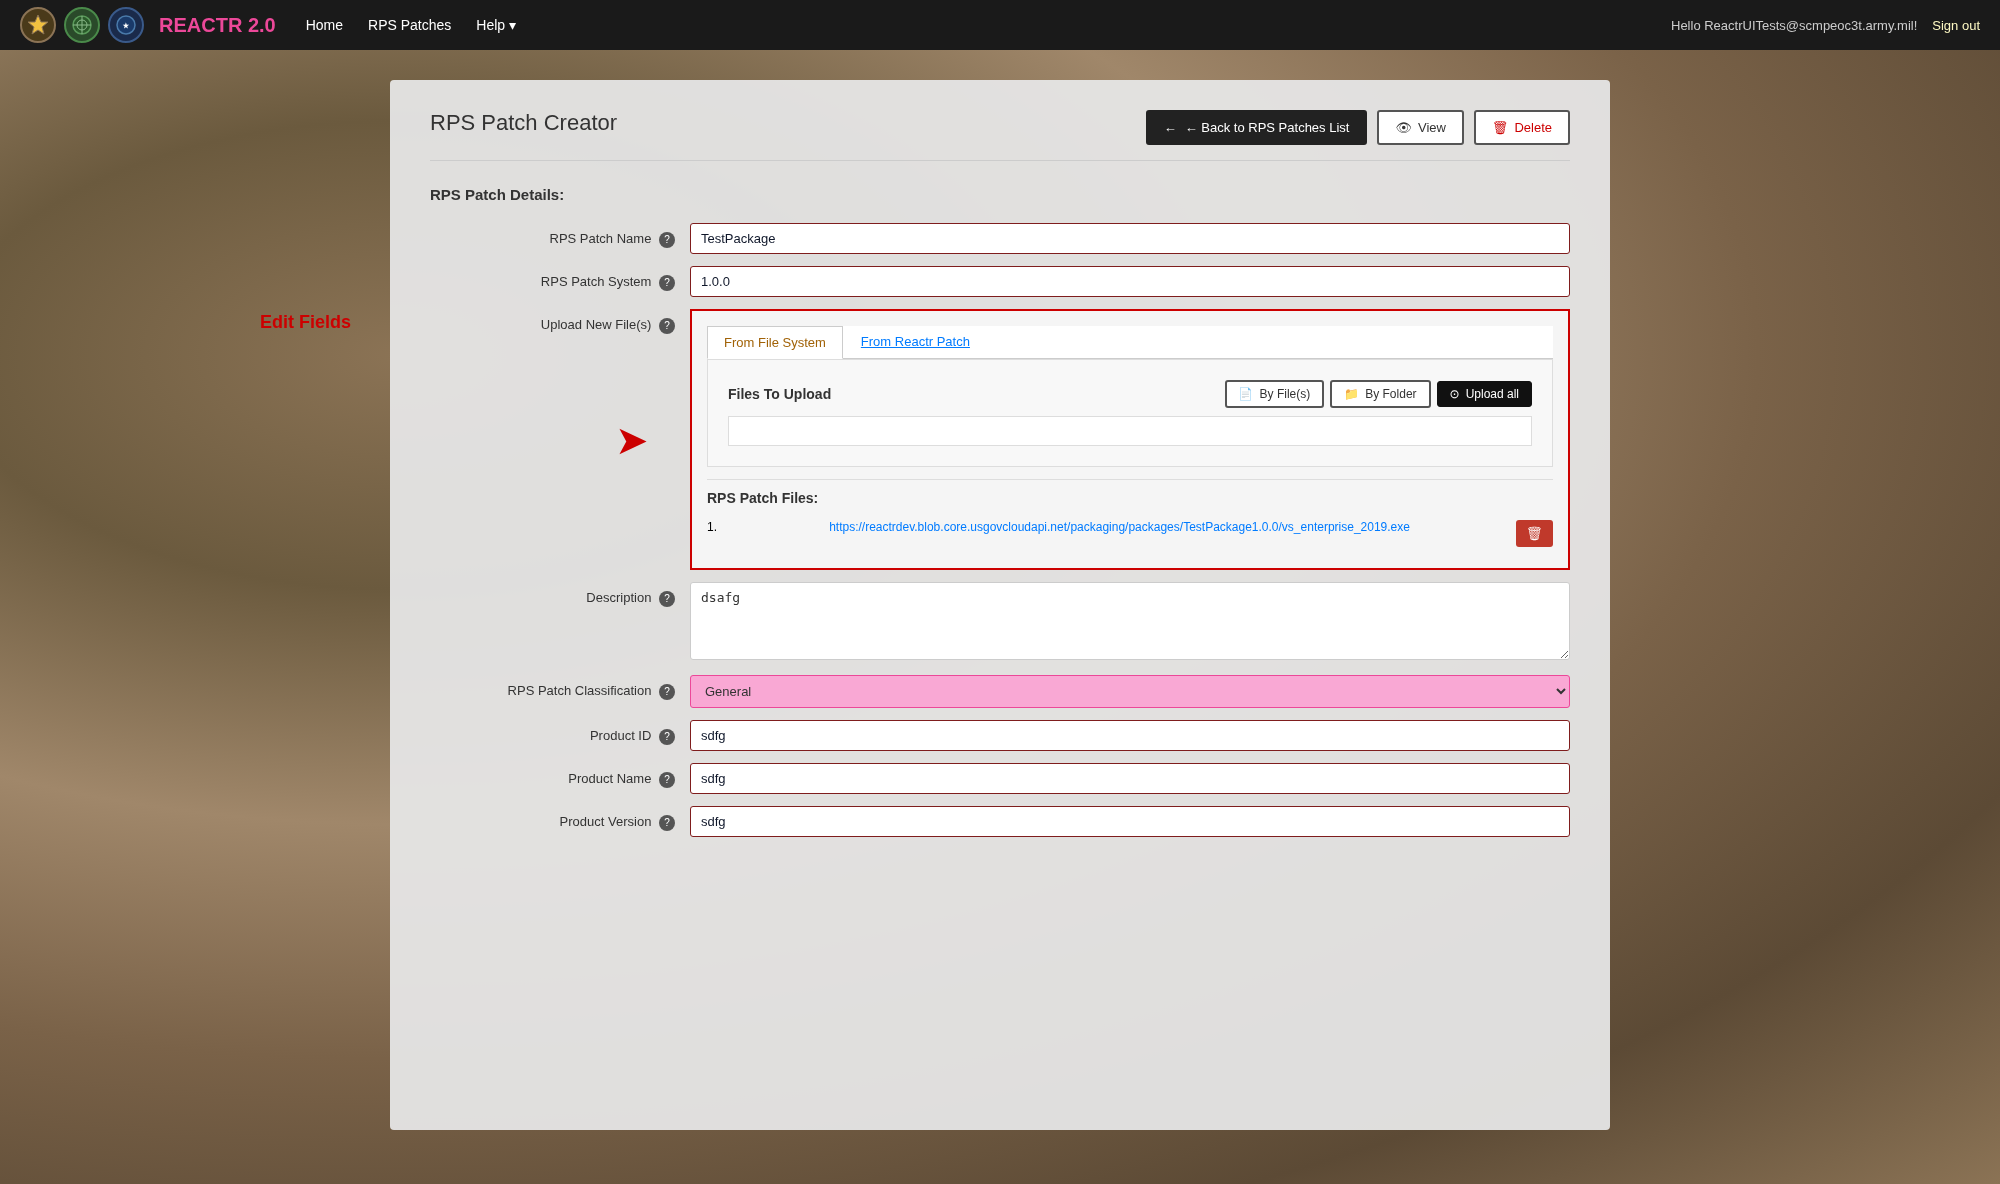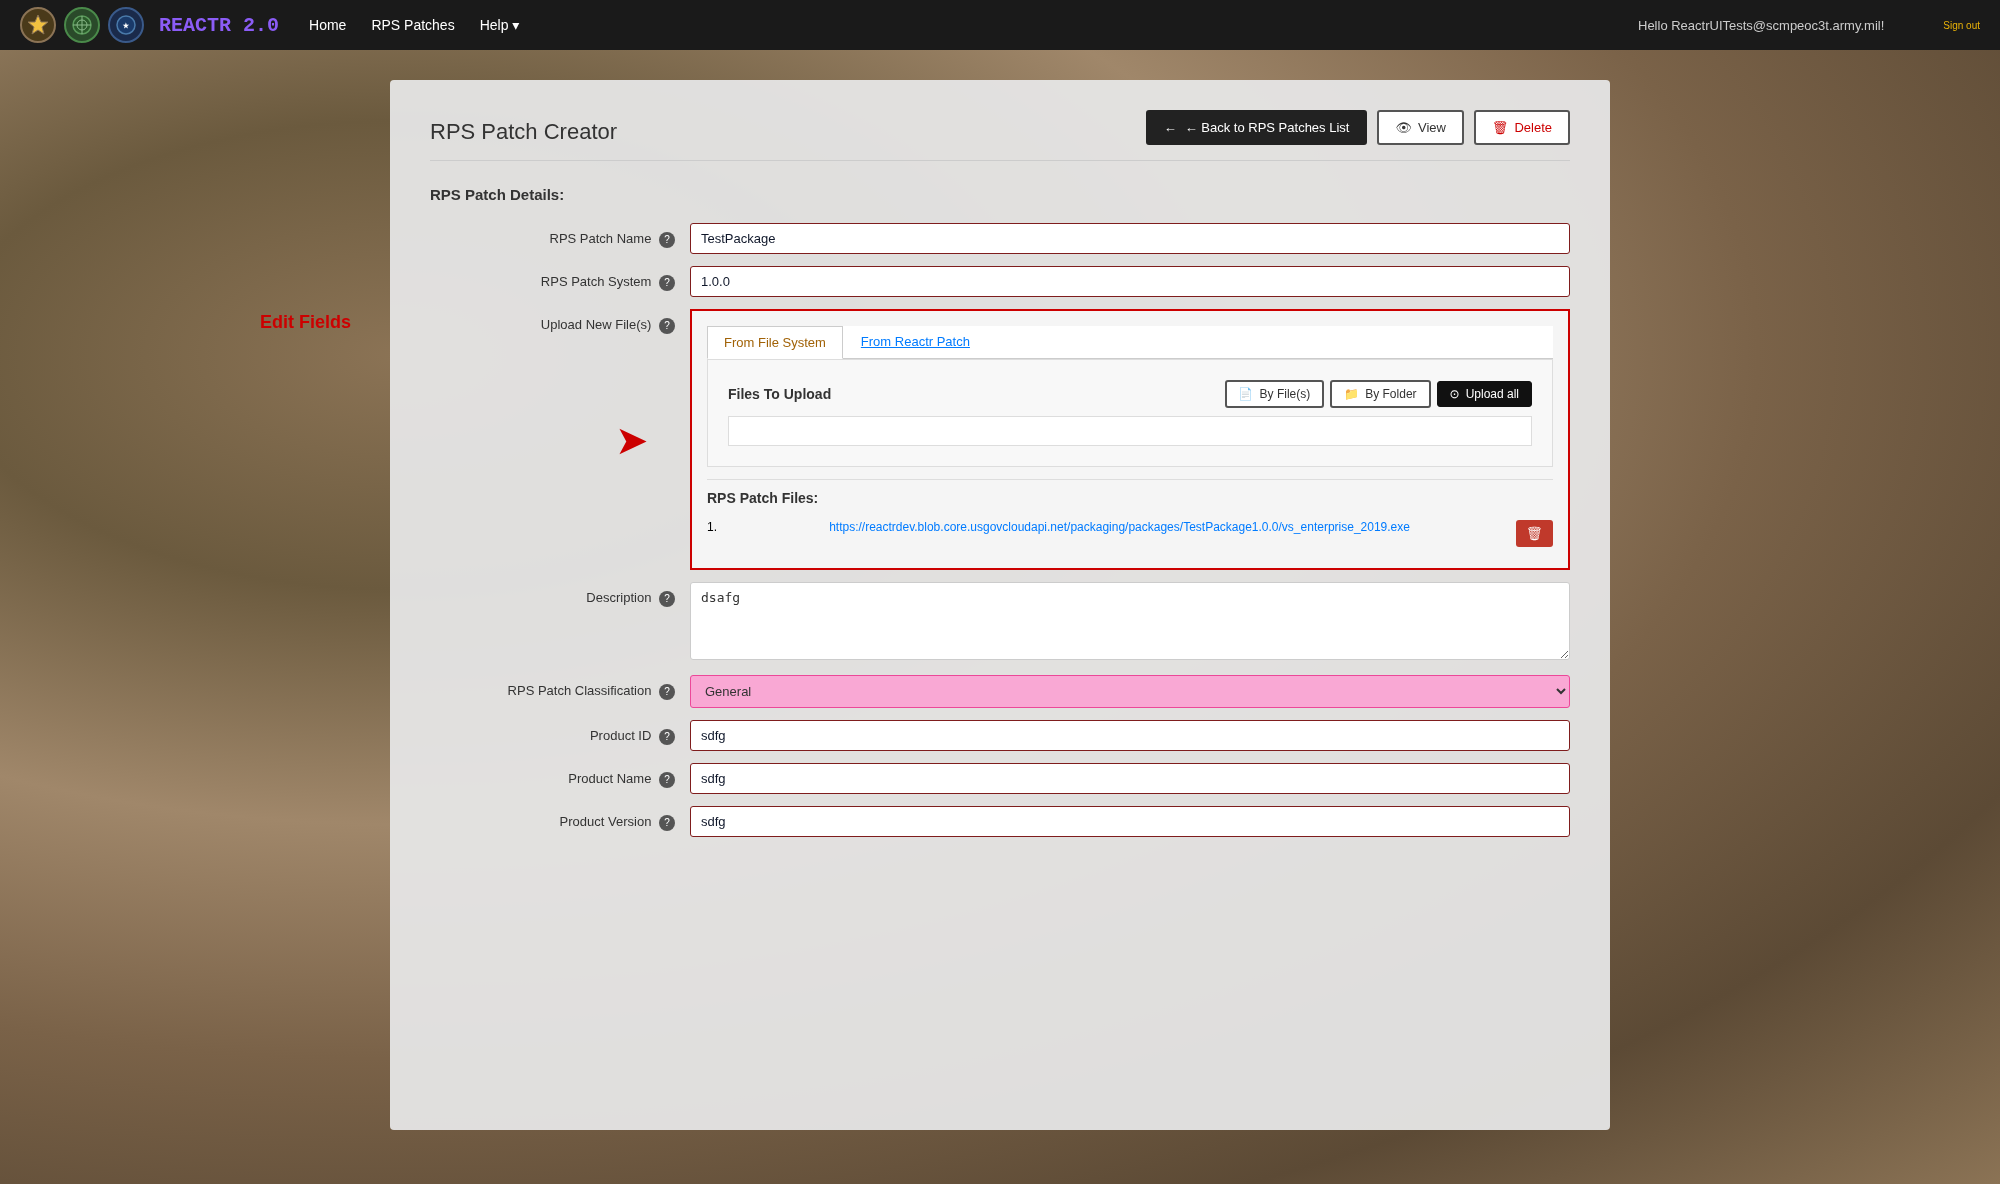--- a/index.html
+++ b/index.html
@@ -58,23 +58,22 @@
       background: #2a4a2a;
       border: 2px solid #4a8a4a;
     }
     .logo-circle2 {
       background: #1a2a4a;
       border: 2px solid #3a5a8a;
     }
     .navbar-brand {
       font-size: 20px;
       font-weight: bold;
-      color: #8b5cf6;
+      color: #ec4899;
       margin-right: 30px;
-      font-family: Liberation Mono, monospace;
     }
     .navbar-links {
       display: flex;
       align-items: center;
       gap: 25px;
       flex: 1;
     }
     .navbar-link {
       color: white;
       text-decoration: none;
@@ -85,46 +84,45 @@
       display: flex;
       align-items: center;
       gap: 15px;
       margin-left: auto;
     }
     .navbar-email {
       color: #ccc;
       font-size: 13px;
     }
     .navbar-signout {
-      color: #eab308;
-      font-size: 10px;
+      color: #fef9c3;
+      font-size: 13px;
       cursor: pointer;
       text-decoration: none;
-      margin-left: 44px;
     }
 
     
     .main-content {
       position: relative;
       z-index: 5;
       margin: 30px auto;
       max-width: 1260px;
       padding: 0 20px;
     }
 
     .page-panel {
       background: rgba(230, 230, 230, 0.95);
       border-radius: 4px;
       padding: 30px 40px 40px 40px;
       min-height: 1050px;
     }
 
     .page-header {
       display: flex;
-      align-items: flex-end;
+      align-items: flex-start;
       justify-content: space-between;
       margin-bottom: 25px;
       padding-bottom: 15px;
       border-bottom: 1px solid #ccc;
     }
 
     .page-title {
       font-size: 22px;
       font-weight: normal;
       color: #333;

